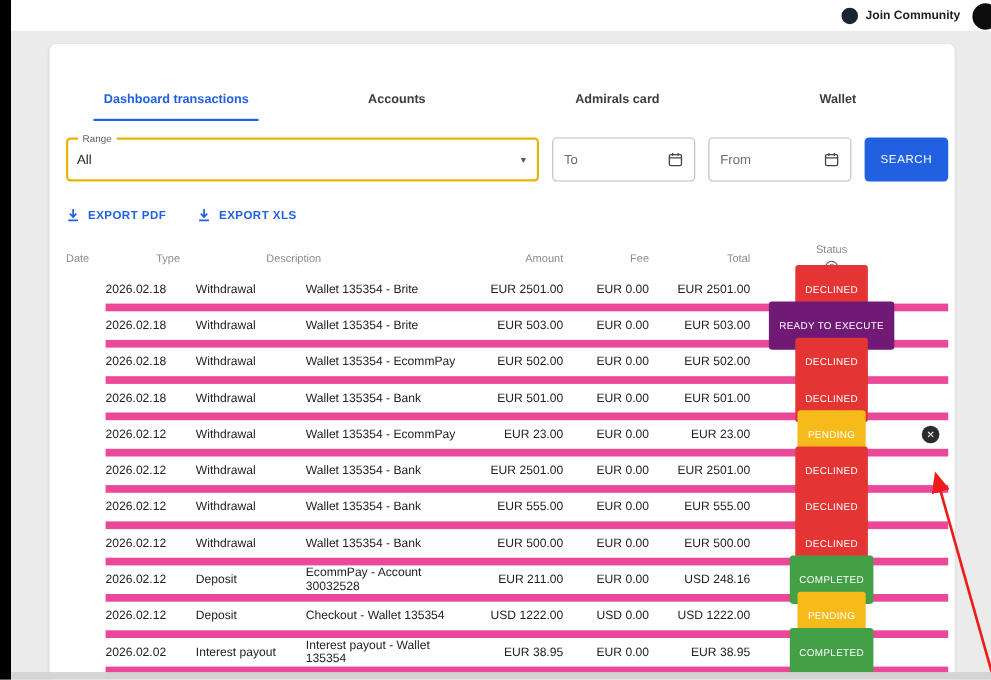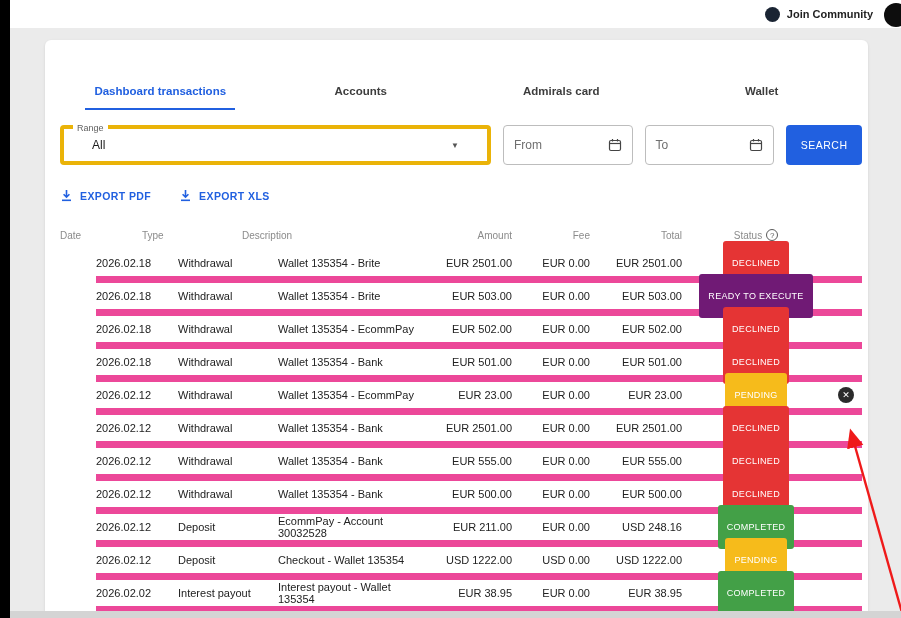--- a/index.html
+++ b/index.html
@@ -20,22 +20,22 @@
   .card-title { font-size:14px; font-weight:bold; color:#1b1b1b; letter-spacing:.1px; }
 
   .tabs { display:flex; margin-top:16px; }
   .tab { flex:1; text-align:center; padding:11px 0 13px; font-size:11.5px; font-weight:bold;
          color:#3d3d3d; cursor:pointer; position:relative; }
   .tab.active { color:#2160e0; }
   .tab.active::after { content:""; position:absolute; left:50%; transform:translateX(-50%);
                        bottom:0; width:150px; height:2px; background:#2160e0; }
 
   .filters { display:flex; margin-top:15px; gap:12px; align-items:stretch; }
-  .select-box { position:relative; width:456px; height:40px; border:4px solid #eab308; border-radius:4px;
-                display:flex; align-items:center; padding:0 28px; font-size:12px; color:#1c1c1c; cursor:pointer; }
+  .select-box { position:relative; width:456px; height:40px; border:2px solid #eab308; border-radius:4px;
+                display:flex; align-items:center; padding:0 8px; font-size:12px; color:#1c1c1c; cursor:pointer; }
   .select-box .notch { position:absolute; top:-6px; left:9px; background:#fff; padding:0 4px;
                        font-size:9px; color:#5f5f5f; }
   .caret { margin-left:auto; color:#555; font-size:8px; }
   .date-box { width:137px; height:40px; border:1px solid #bdbdbd; border-radius:4px;
               display:flex; align-items:center; padding:0 10px; font-size:12px; color:#6f6f6f; cursor:text; }
   .date-box .cal { margin-left:auto; display:flex; }
   .search-btn { width:81px; height:40px; background:#2160e0; color:#fff; border:none; border-radius:4px;
                 font-family:"Liberation Sans",sans-serif; font-size:10.5px; font-weight:normal;
                 letter-spacing:.5px; cursor:pointer; }
 
@@ -47,21 +47,21 @@
   .table { margin-top:18px; }
   .thead { display:flex; align-items:center; height:30px; font-size:10px; color:#8b8b8b; }
   .row { display:flex; align-items:center; height:33px; font-size:11px; color:#222;
          border-bottom:7px solid #ec4899;margin-left:36px; }
   .col-date { width:82px; }
   .col-type { width:100px; }
   .col-desc { flex:1; }
   .col-amount { width:95px; text-align:right; }
   .col-fee { width:78px; text-align:right; }
   .col-total { width:92px; text-align:right; }
-  .col-status { width:148px; display:flex; justify-content:center; align-items:center; gap:4px; }
+  .col-status { width:148px; display:flex; justify-content:center; align-items:center; gap:4px;flex-direction:column; }
   .col-cancel { width:32px; display:flex; justify-content:center; }
 
   .badge { color:#fff; font-size:9px; font-weight:normal; padding:17px 9px; border-radius:3px;
            letter-spacing:.3px; white-space:nowrap; }
   .help-icon { width:12px; height:12px; border:1px solid #5a5a5a; border-radius:50%; color:#5a5a5a;
                font-size:8px; display:inline-flex; align-items:center; justify-content:center; cursor:pointer; }
   .cancel-btn { width:16px; height:16px; border-radius:50%; background:#2b2b2b; color:#fff; border:none;
                 font-size:9px; line-height:16px; text-align:center; cursor:pointer; padding:0; }
 
   .arrow-overlay { position:absolute; left:0; top:0; z-index:20; pointer-events:none; }
@@ -89,32 +89,32 @@
       <div class="tab">Wallet</div>
     </div>
 
   <div class="filters">
     <div class="select-box">
       <span class="notch">Range</span>
       <span>All</span>
       <span class="caret">▼</span>
     </div>
     <div class="date-box">
-      <span>From</span>
+      <span>To</span>
       <span class="cal">
         <svg width="14" height="14" viewBox="0 0 14 14">
             <rect x="1.5" y="2.5" width="11" height="10" rx="1.5" fill="none" stroke="#444" stroke-width="1.2"></rect>
             <line x1="1.5" y1="5.5" x2="12.5" y2="5.5" stroke="#444" stroke-width="1.2"></line>
             <line x1="4.5" y1="1" x2="4.5" y2="3.5" stroke="#444" stroke-width="1.2"></line>
             <line x1="9.5" y1="1" x2="9.5" y2="3.5" stroke="#444" stroke-width="1.2"></line>
           </svg>
       </span>
     </div>
     <div class="date-box">
-      <span>To</span>
+      <span>From</span>
       <span class="cal">
         <svg width="14" height="14" viewBox="0 0 14 14">
             <rect x="1.5" y="2.5" width="11" height="10" rx="1.5" fill="none" stroke="#444" stroke-width="1.2"></rect>
             <line x1="1.5" y1="5.5" x2="12.5" y2="5.5" stroke="#444" stroke-width="1.2"></line>
             <line x1="4.5" y1="1" x2="4.5" y2="3.5" stroke="#444" stroke-width="1.2"></line>
             <line x1="9.5" y1="1" x2="9.5" y2="3.5" stroke="#444" stroke-width="1.2"></line>
           </svg>
       </span>
     </div>
     <button class="search-btn">SEARCH</button>

